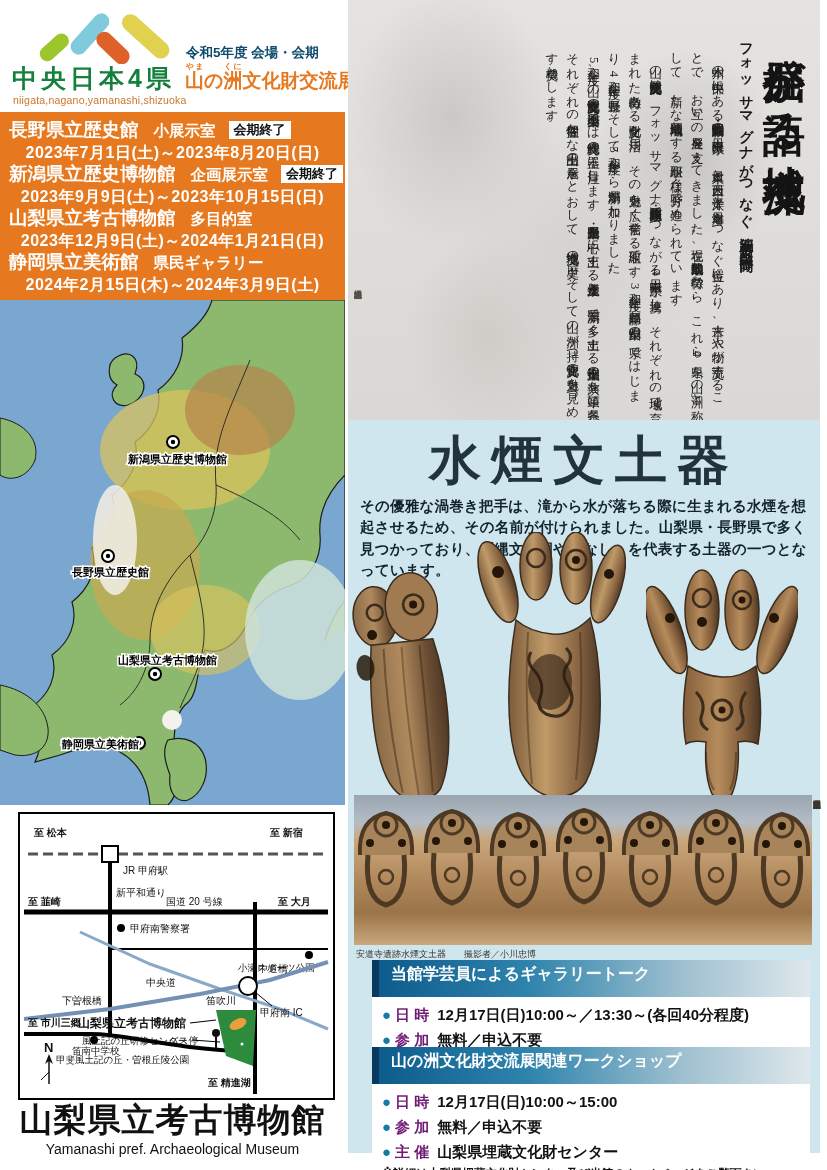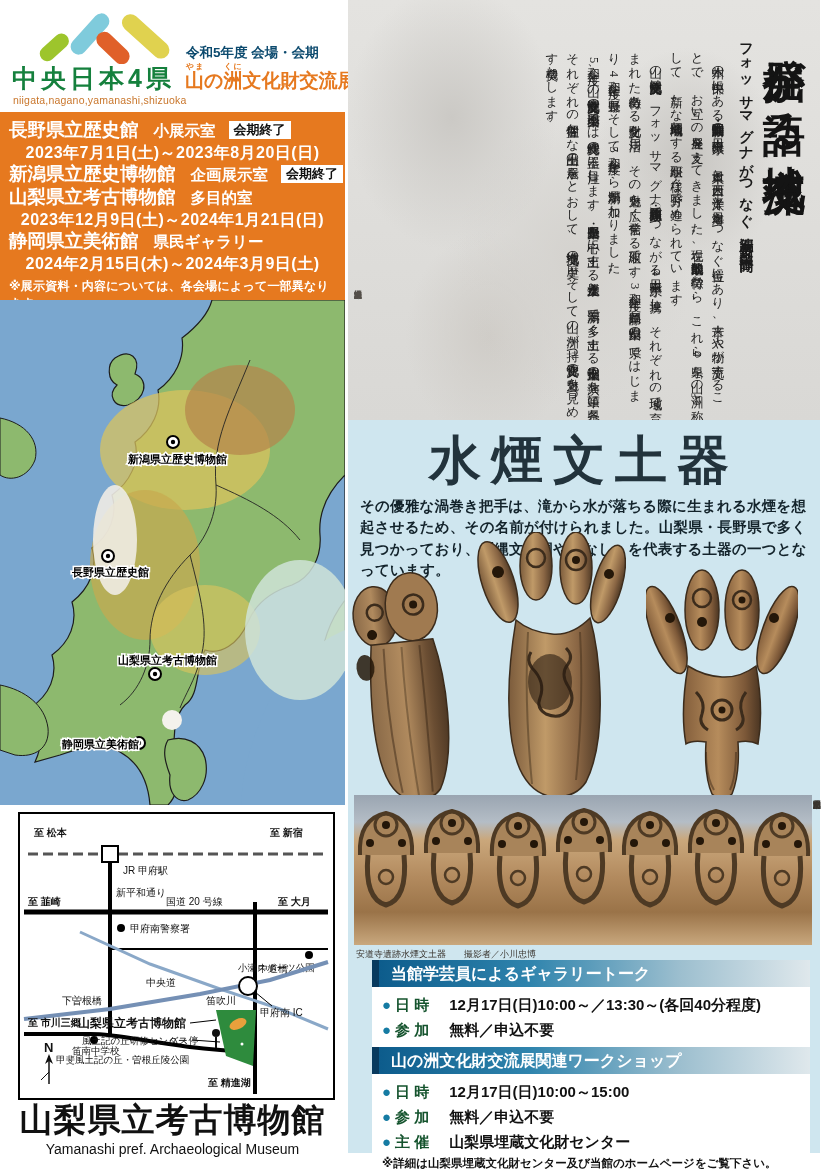--- a/index.html
+++ b/index.html
@@ -60,26 +60,26 @@
   .s-desc{left:12px;top:76px;width:448px;font-size:14.5px;font-weight:bold;color:#13232b;line-height:1.48;letter-spacing:.2px;}
   .photo{position:absolute;}
   .photo-cap{position:absolute;right:-4px;bottom:6px;font-size:8px;color:#3a352f;font-family:"Liberation Serif","DejaVu Serif",serif;line-height:1.4;}
   .photo-cap span{display:block;}
   .strip{left:6px;top:375px;width:458px;height:150px;}
   .strip-cap{left:8px;top:528px;font-size:9px;color:#3a352f;font-family:"Liberation Serif","DejaVu Serif",serif;}
 
   
   .event{position:absolute;left:24px;width:438px;}
   .ev1{top:540px;} .ev2{top:627px;}
-  .ev-head{height:27px;line-height:27px;color:#fff;font-size:16px;font-weight:bold;padding-left:12px;
+  .ev-head{height:37px;line-height:27px;color:#fff;font-size:16px;font-weight:bold;padding-left:12px;
     border-left:7px solid #083a5e;
     background:linear-gradient(90deg,#0d5c8c 0%,#2f84ad 35%,#9dbfcf 70%,#dfe8ec 100%);}
   .ev-body{background:#fff;padding:5px 10px 7px 10px;}
   .ev-row{font-size:15px;font-weight:bold;line-height:25px;color:#111;white-space:nowrap;}
-  .ev-label{color:#14532d;margin-right:20px;}
+  .ev-label{color:#701a75;margin-right:8px;}
   .ev-bullet{color:#157ba3;margin-right:4px;}
   .ev-note{font-size:11.5px;font-weight:bold;color:#111;line-height:18px;}
 </style>
 </head>
 <body>
 
 <div class="page">
 
   <div class="abs brand">
     <svg class="abs" style="left:16px;top:4px;" width="165" height="60" viewBox="0 0 165 60">
@@ -99,20 +99,21 @@
       <span class="ven-name">長野県立歴史館</span>
       <span class="ven-room">小展示室</span>
       <span class="badge">会期終了</span>
     </div>
     <div class="ven-dates">2023年7月1日(土)～2023年8月20日(日)</div>
     <div class="ven-line">
       <span class="ven-name">新潟県立歴史博物館</span>
       <span class="ven-room">企画展示室</span>
       <span class="badge">会期終了</span>
     </div>
+    <div class="ven-dates">2023年9月9日(土)～2023年10月15日(日)</div>
     <div class="ven-line">
       <span class="ven-name">山梨県立考古博物館</span>
       <span class="ven-room">多目的室</span>
     </div>
     <div class="ven-dates">2023年12月9日(土)～2024年1月21日(日)</div>
     <div class="ven-line">
       <span class="ven-name">静岡県立美術館</span>
       <span class="ven-room">県民ギャラリー</span>
     </div>
     <div class="ven-dates">2024年2月15日(木)～2024年3月9日(土)</div>

